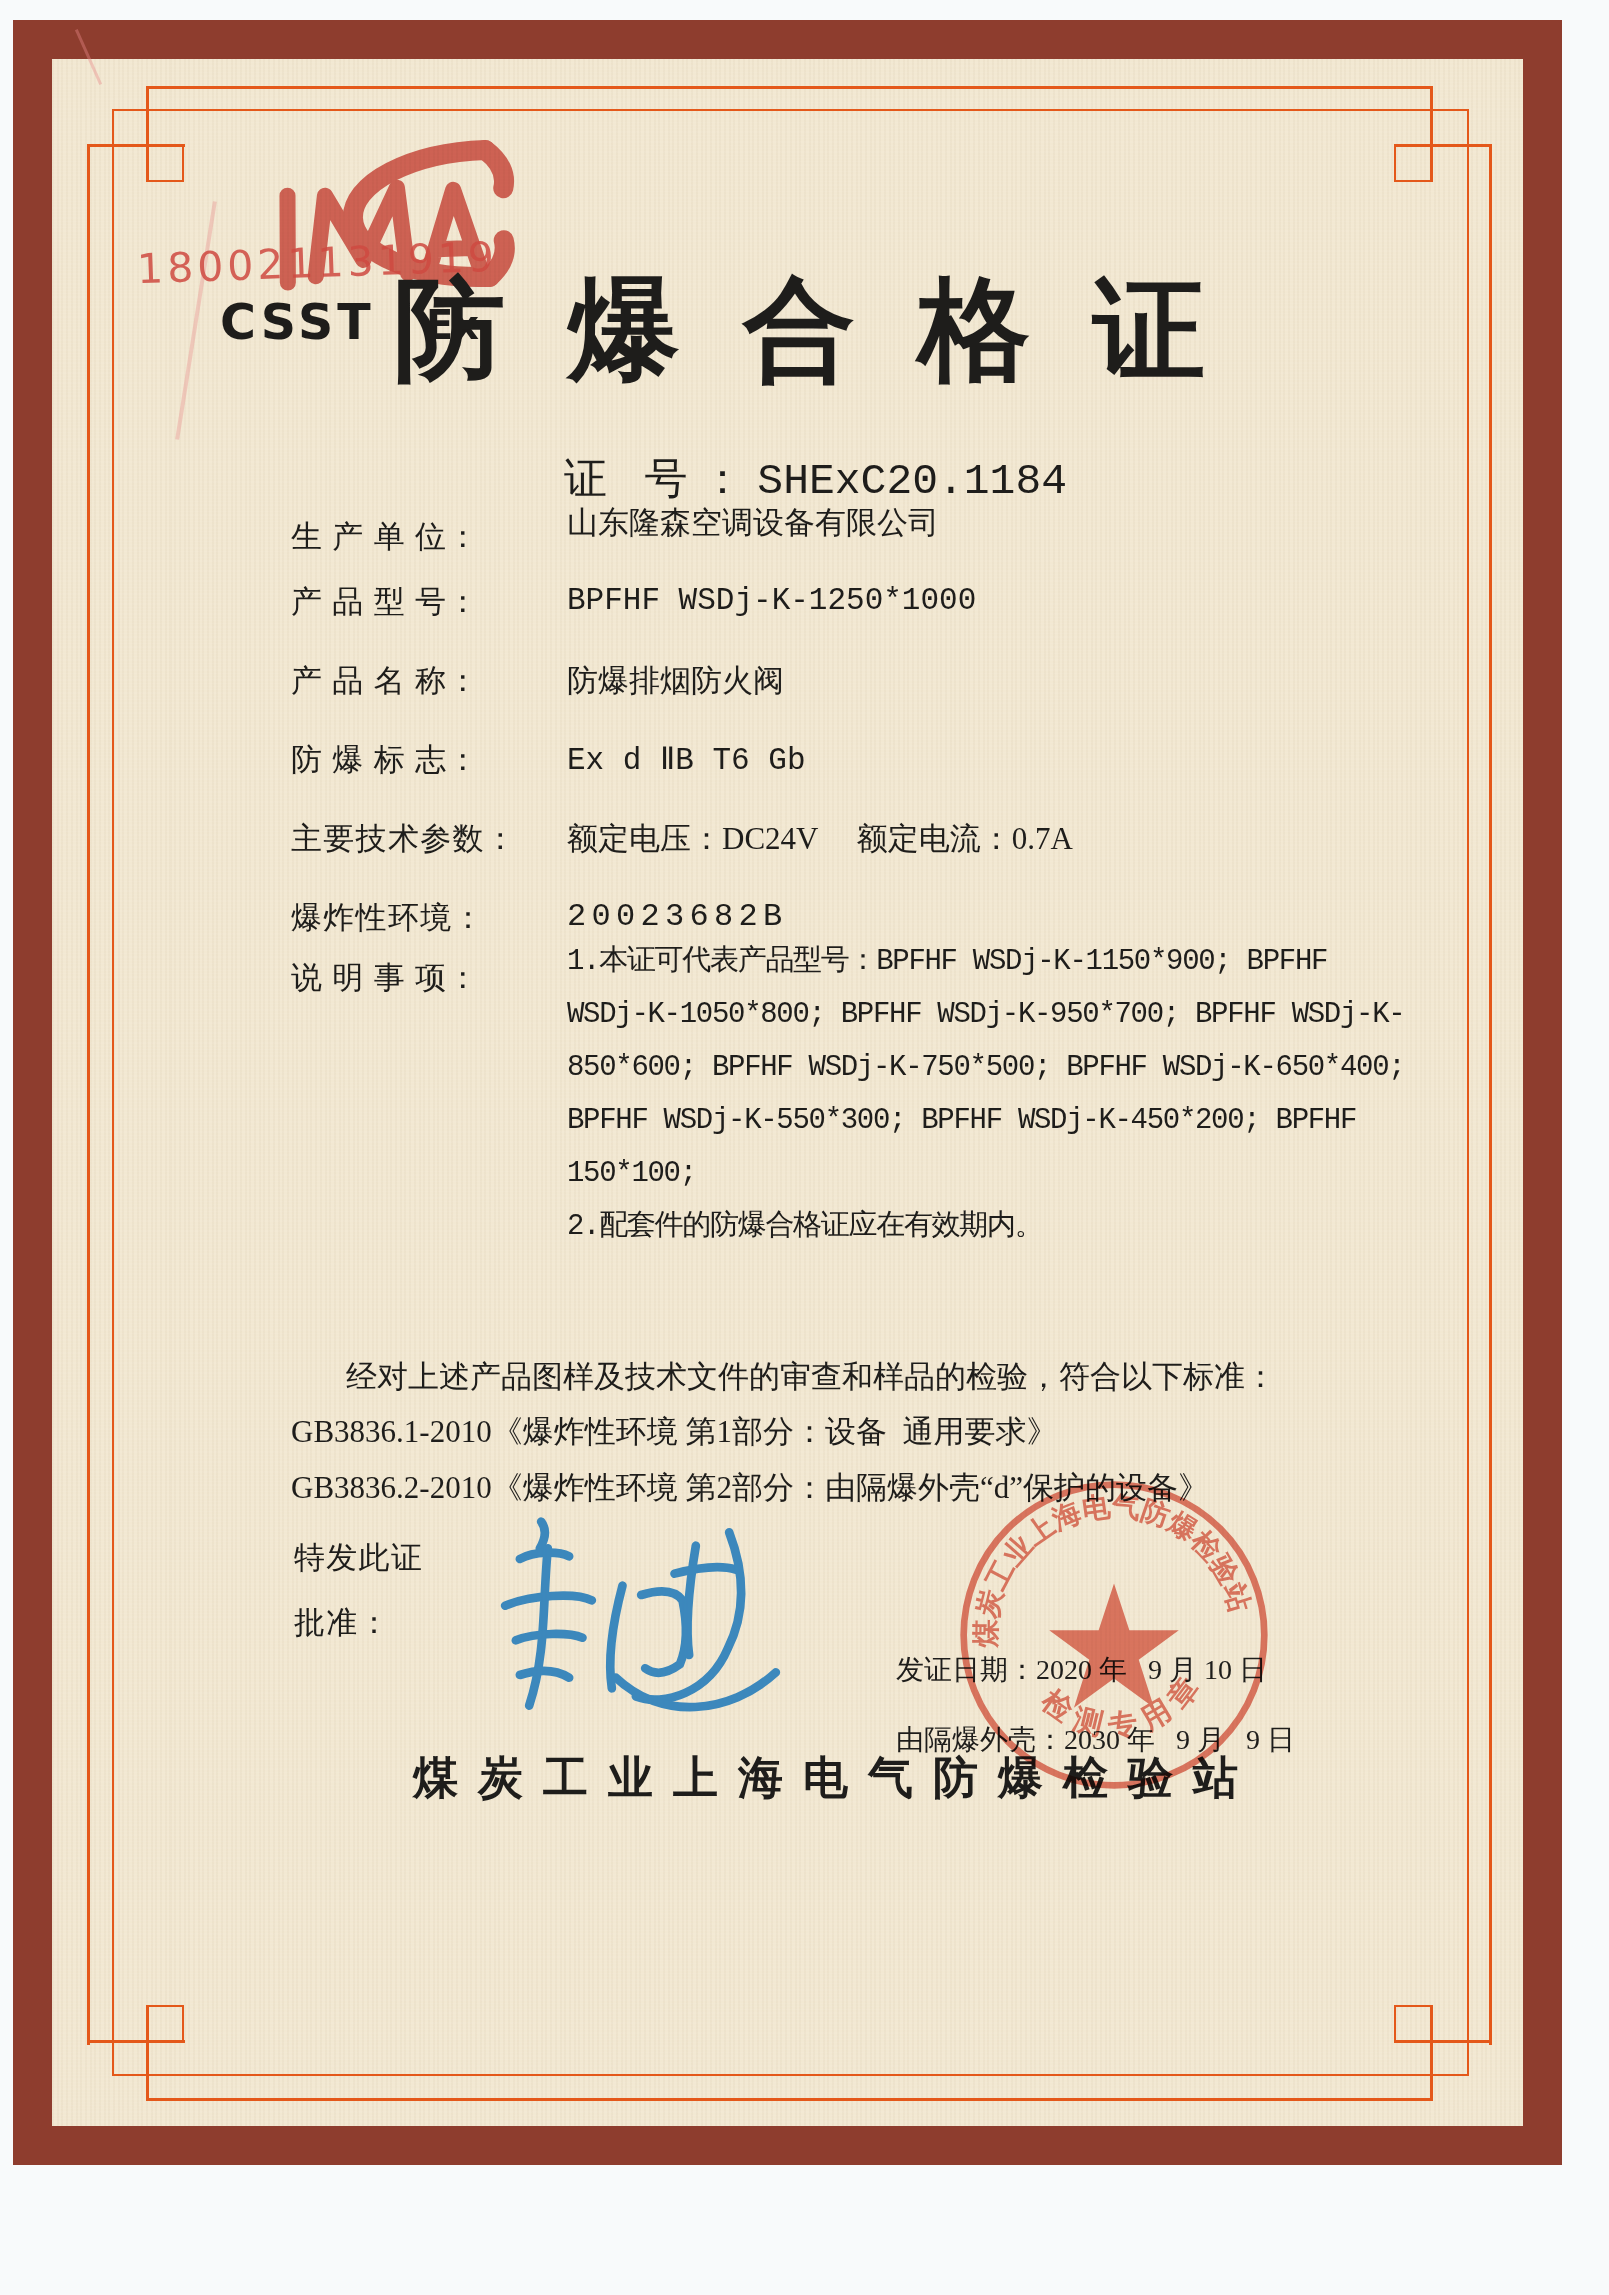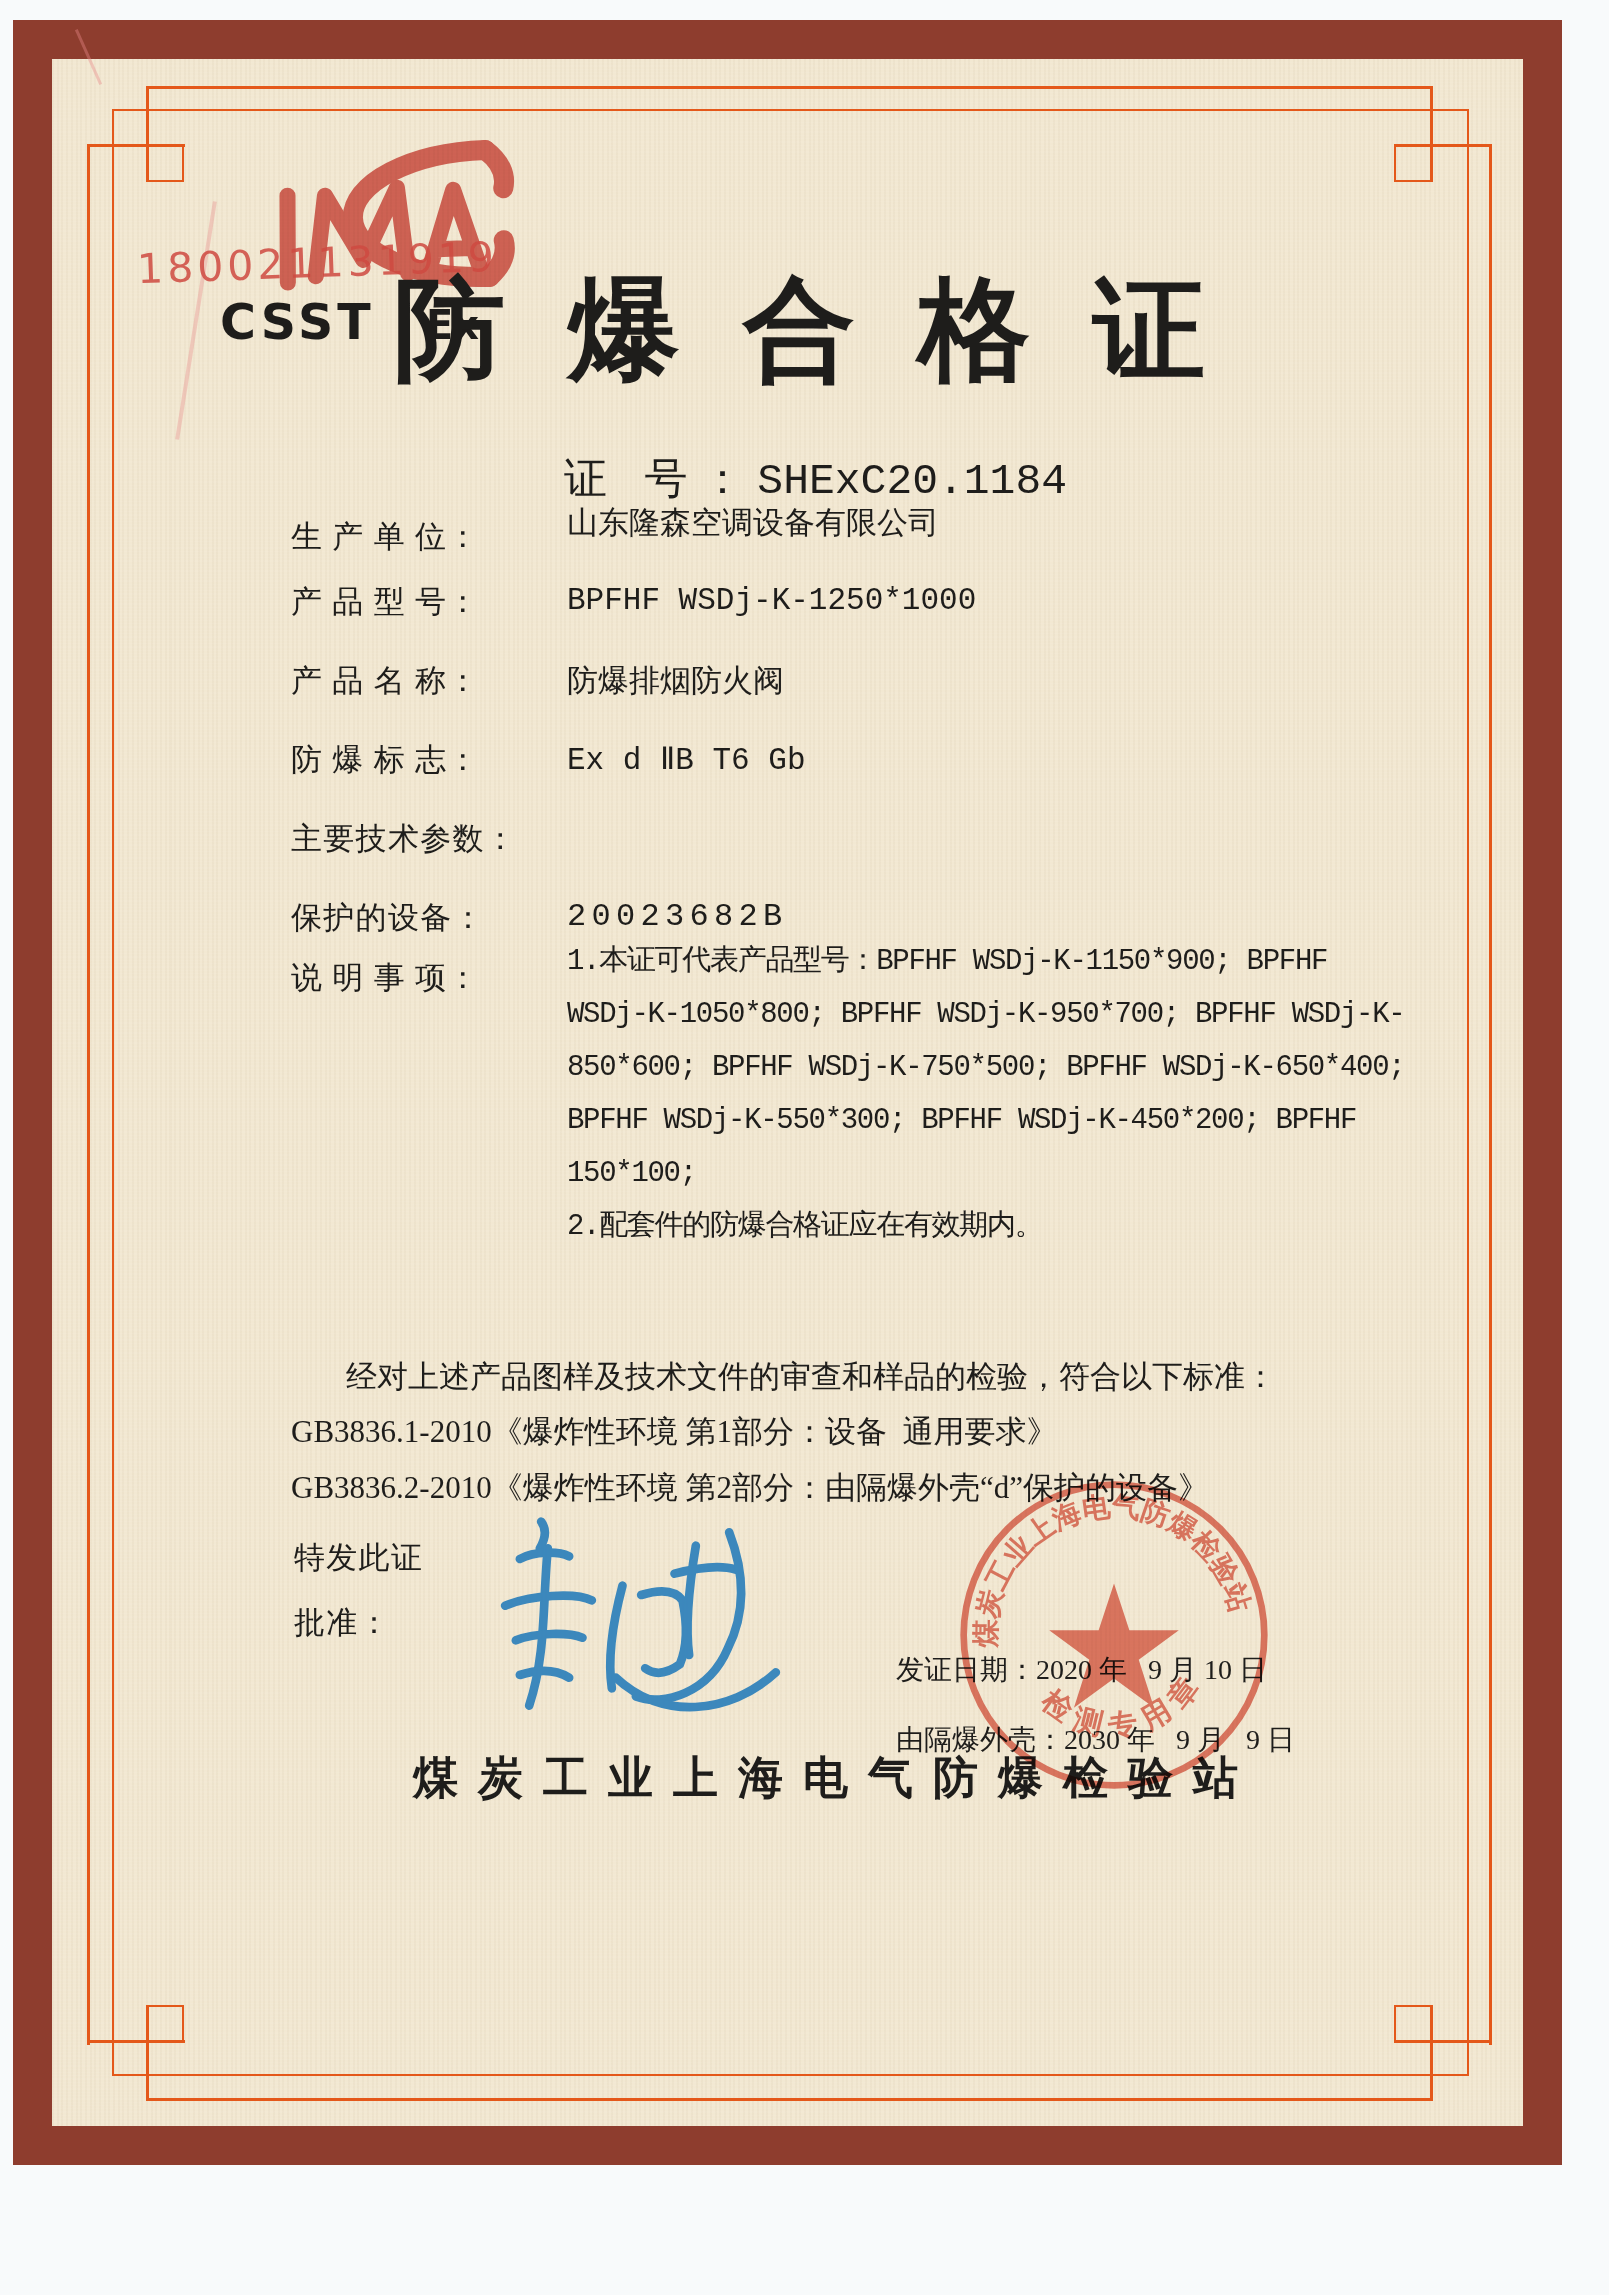--- a/index.html
+++ b/index.html
@@ -90,22 +90,23 @@
   <div class="abs lbl" style="left:291px;top:581px;">产 品 型 号：</div>
   <div class="abs lat" style="left:567px;top:583px;">BPFHF WSDj-K-1250*1000</div>
 
   <div class="abs lbl" style="left:291px;top:660px;">产 品 名 称：</div>
   <div class="abs val" style="left:567px;top:660px;">防爆排烟防火阀</div>
 
   <div class="abs lbl" style="left:291px;top:739px;">防 爆 标 志：</div>
   <div class="abs lat" style="left:567px;top:740px;">Ex d ⅡB T6 Gb</div>
 
   <div class="abs lbl" style="left:291px;top:818px;">主要技术参数：</div>
+  <div class="abs val" style="left:567px;top:818px;font-size:31px;">额定电压：DC24V     额定电流：0.7A</div>
 
-  <div class="abs lbl" style="left:291px;top:897px;">保护的设备：</div>
+  <div class="abs lbl" style="left:291px;top:897px;">爆炸性环境：</div>
   <div class="abs lat" style="left:567px;top:898px;font-size:32px;letter-spacing:5.3px;">20023682B</div>
 
   <div class="abs lbl" style="left:291px;top:957px;">说 明 事 项：</div>
 
   <div class="abs" style="left:567px;top:935px;">
     <div class="rline">1.本证可代表产品型号：BPFHF WSDj-K-1150*900; BPFHF</div>
     <div class="rline">WSDj-K-1050*800; BPFHF WSDj-K-950*700; BPFHF WSDj-K-</div>
     <div class="rline">850*600; BPFHF WSDj-K-750*500; BPFHF WSDj-K-650*400;</div>
     <div class="rline">BPFHF WSDj-K-550*300; BPFHF WSDj-K-450*200; BPFHF</div>
     <div class="rline">150*100;</div>

